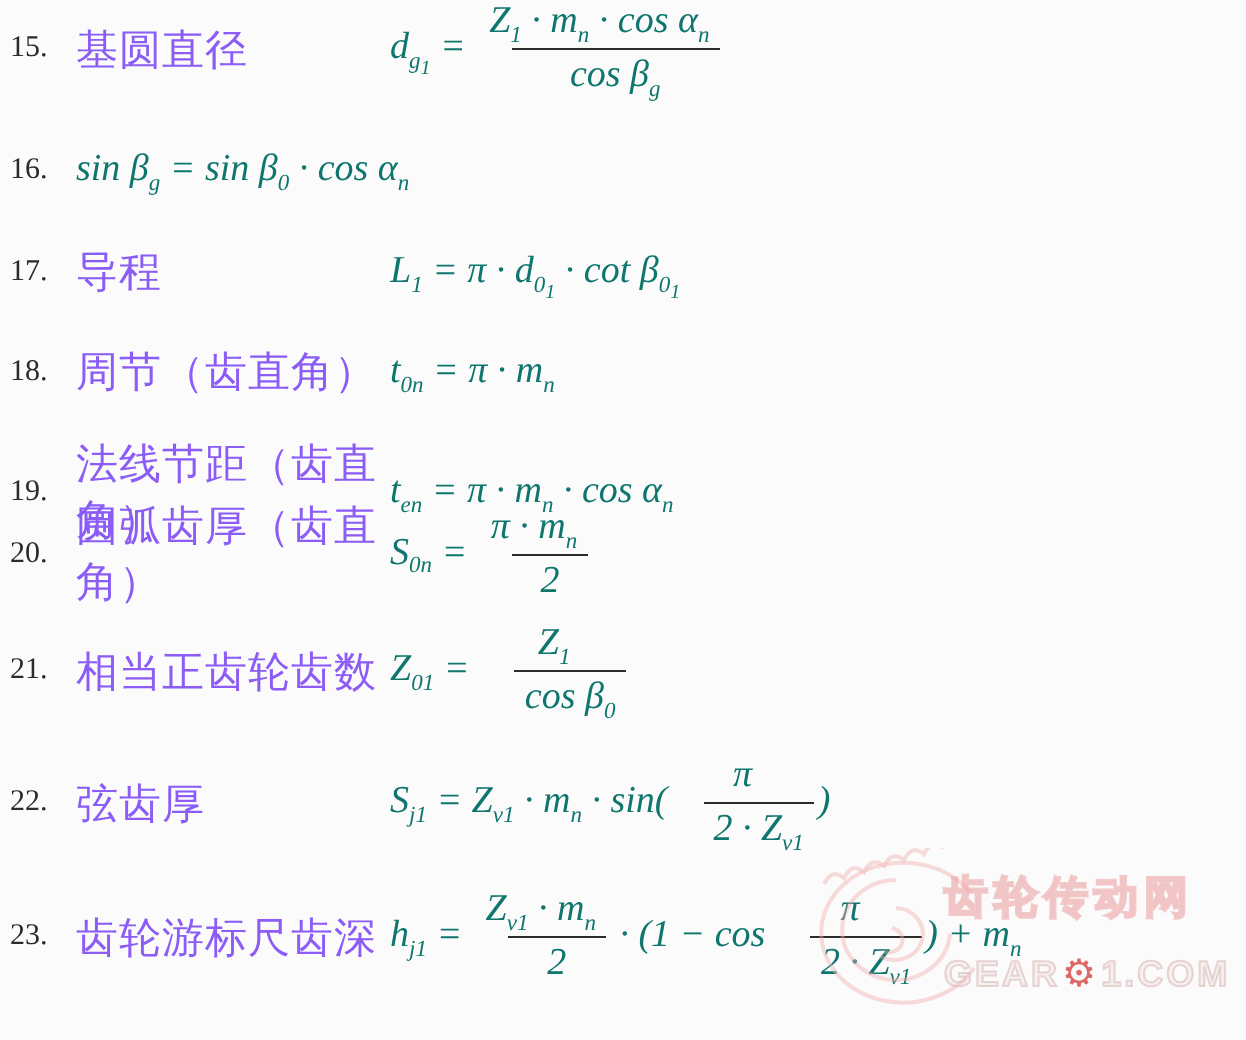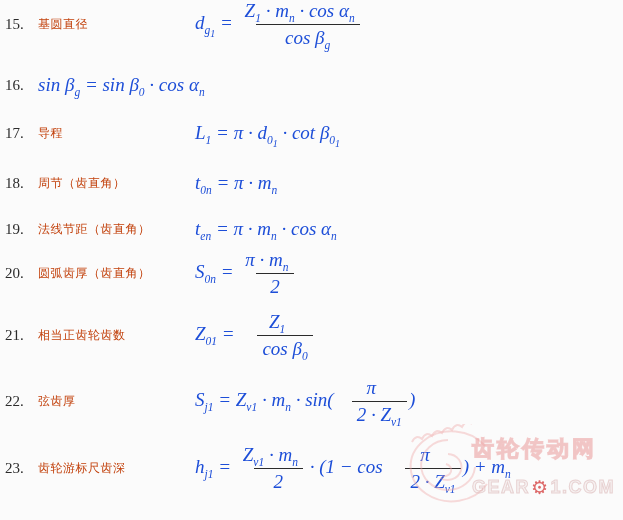--- a/index.html
+++ b/index.html
@@ -10,24 +10,24 @@
     color:#262626;
     text-decoration:underline;
   }
   .row { position:absolute; left:0; display:flex; align-items:center; }
   .item-num {
     flex:none; width:33px; padding-left:5px;
     font-size:15px; color:#2b2b2b;
   }
   .item-label {
     flex:none; width:157px;
-    font-size:12px; color:#c2410c; letter-spacing:0.5px;
+    font-size:21px; color:#8b5cf6; letter-spacing:0.5px;
   }
   .formula {
-    font-size:19px; font-style:italic; color:#1d4ed8;
+    font-size:19px; font-style:italic; color:#0f766e;
     white-space:nowrap;
   }
   .formula .tok { white-space:pre; }
   .formula .sub { font-size:11.5px; position:relative; top:5px; white-space:pre; }
   .formula .sub2 { font-size:10px; position:relative; top:8px; white-space:pre; }
   .frac { display:inline-block; vertical-align:middle; text-align:center; margin:0 2px; }
   .fr-num { display:block; padding:0 5px 2px; }
   .fr-den { display:block; border-top:1.5px solid #2b2b2b; padding:2px 5px 0;margin-left:16px; }
 
   

